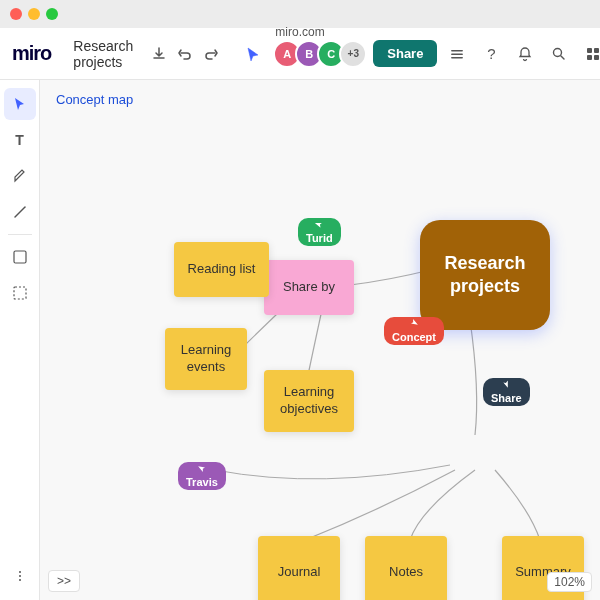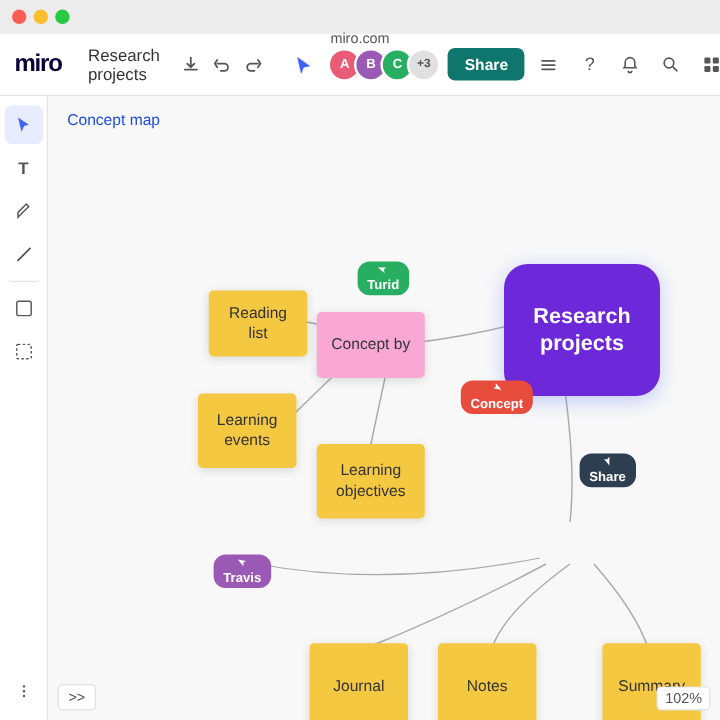--- a/index.html
+++ b/index.html
@@ -205,21 +205,21 @@
       text-align: center;
       font-size: 13px;
       font-weight: 500;
       padding: 8px;
       box-shadow: 0 2px 8px rgba(0,0,0,0.12);
       line-height: 1.3;
     }
     .sticky-yellow { background: #f5c842; color: #333; }
     .sticky-pink { background: #f9a8d4; color: #333; }
     .sticky-blue-lg {
-      background: #6d28d9;
+      background: #a16207;
       color: #fff;
       border-radius: 20px;
       font-size: 18px;
       font-weight: 700;
       box-shadow: 0 4px 16px rgba(66,98,255,0.3);
     }
     .sticky-pink-lg {
       background: #fbb6ce;
       color: #333;
       border-radius: 8px;
@@ -429,24 +429,24 @@
 
         <path d="M 175 390 Q 280 410 410 385" stroke="#aaa" stroke-width="1" fill="none" stroke-dasharray="none"></path>
       </svg>
 
       <div class="sticky sticky-blue-lg" style="left:380px;top:140px;width:130px;height:110px;">
         <span style="white-space:pre-line;">Research
 projects</span>
       </div>
 
       <div class="sticky sticky-pink" style="left:224px;top:180px;width:90px;height:55px;">
-        <span>Concept by</span>
-      </div>
-
-      <div class="sticky sticky-yellow" style="left:134px;top:162px;width:82px;height:55px;">
+        <span>Share by</span>
+      </div>
+
+      <div class="sticky sticky-yellow" style="left:134px;top:162px;width:95px;height:55px;">
         <span>Reading list</span>
       </div>
 
       <div class="sticky sticky-yellow" style="left:125px;top:248px;width:82px;height:62px;">
         <span style="white-space:pre-line;">Learning
 events</span>
       </div>
 
       <div class="sticky sticky-yellow" style="left:224px;top:290px;width:90px;height:62px;">
         <span style="white-space:pre-line;">Learning

